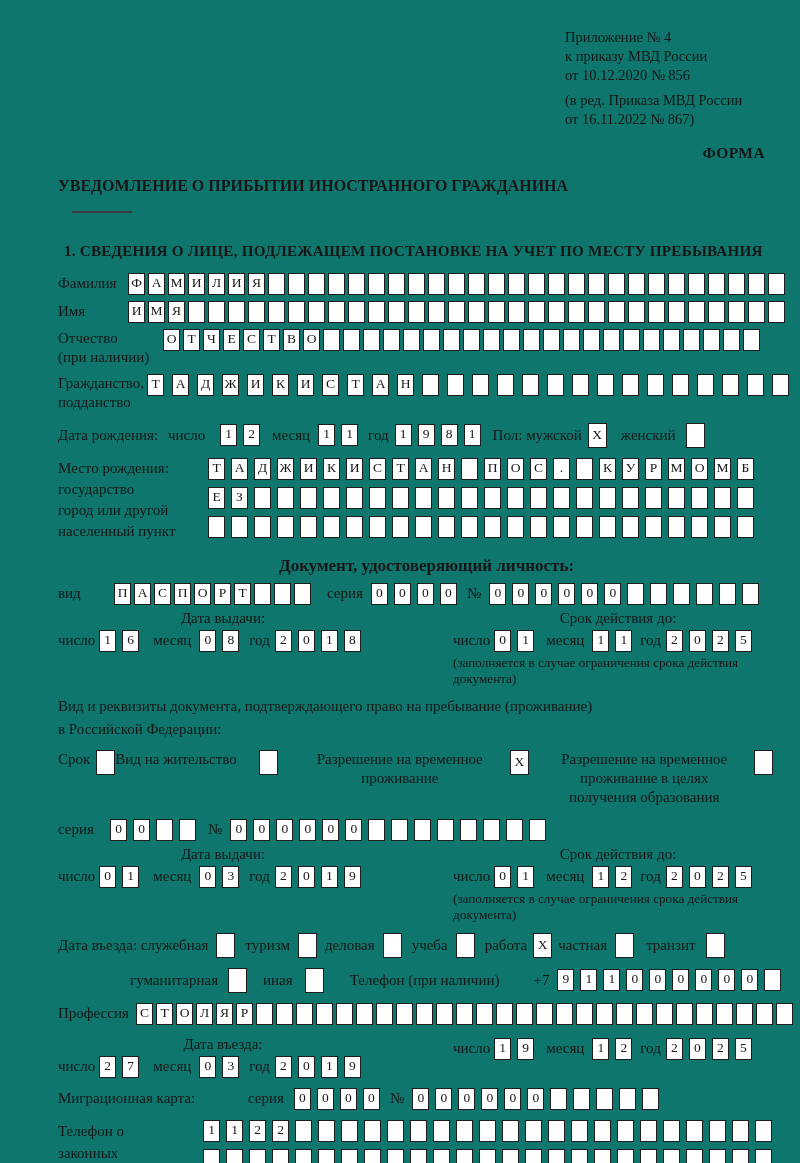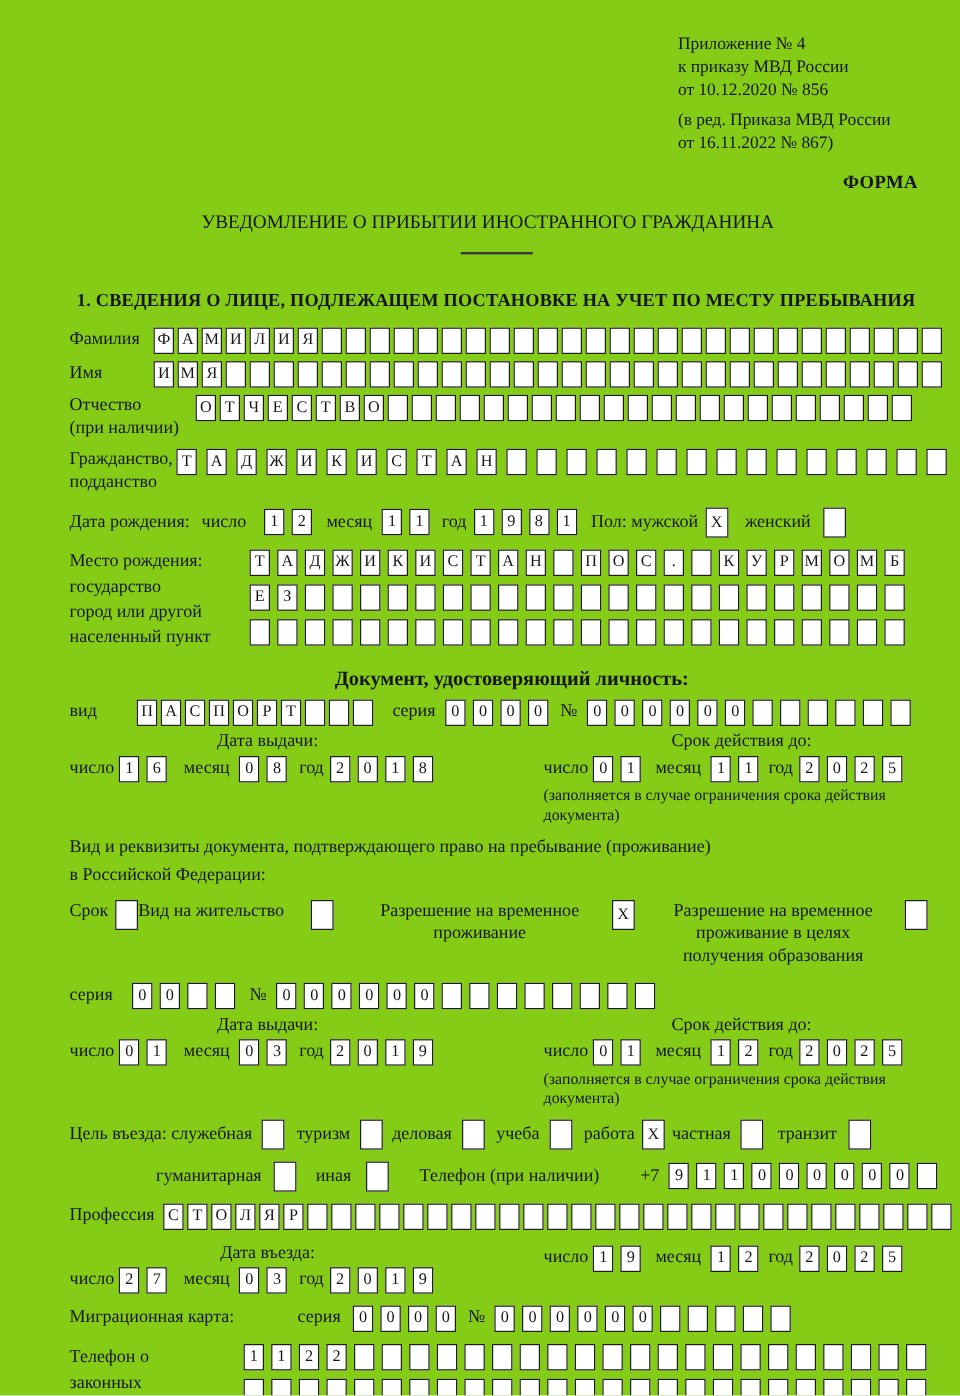--- a/index.html
+++ b/index.html
@@ -1,26 +1,26 @@
 <!DOCTYPE html>
 <html><head>
 <meta charset="utf-8">
 <style>
   html,body{margin:0;padding:0;background:#ffffff;}
   .page{
-    position:relative;width:800px;height:1163px;background:#84cc16;
+    position:relative;width:800px;height:1163px;background:#0f766e;
     box-sizing:border-box;padding:28px 5px 0 58px;overflow:hidden;
     font-family:"Liberation Serif","DejaVu Serif",serif;color:#161616;
     font-size:15px;line-height:1.3;
   }
   .annex{margin-left:507px;width:230px;font-size:14.5px;}
   .annex .l{line-height:19px;}
   .annex .amend{margin-top:6px;}
   .forma{text-align:right;padding-right:30px;font-weight:bold;margin-top:14px;font-size:15.5px;letter-spacing:.4px;}
-  .title{text-align:center;font-weight:normal;font-size:16px;margin-top:12px;line-height:22px;padding-right:40px;}
+  .title{text-align:left;font-weight:bold;font-size:16px;margin-top:12px;line-height:22px;padding-right:40px;}
   .uline{display:inline-block;width:60px;border-bottom:2px solid #3a3a3a;height:13px;margin-left:14px;}
   .sec{font-weight:bold;font-size:15.2px;margin-top:22px;margin-bottom:12px;padding-left:6px;letter-spacing:.2px;}
   .line{display:flex;align-items:center;margin-top:6px;white-space:nowrap;}
   .top{align-items:flex-start;}
   .flabel{flex:0 0 auto;}
   .cells{display:inline-flex;gap:3px;flex:0 0 auto;}
   .g6{gap:6px;} .g8{gap:8px;}
   .cell{box-sizing:border-box;flex:0 0 auto;width:17px;height:22px;border:1.7px solid #1d1d1d;
         text-align:center;line-height:18px;font-size:13.5px;background:#fff;}
   .cb .cell{width:19px;height:25px;line-height:21px;}
@@ -517,21 +517,21 @@
             <span class="cell">0</span>
             <span class="cell">2</span>
             <span class="cell">5</span>
           </span>
       </div>
       <div class="fine" style="margin-top:3px">(заполняется в случае ограничения срока действия документа)</div>
     </div>
   </div>
 
   <div class="line mt10">
-    <span class="flabel">Цель въезда: служебная</span>
+    <span class="flabel">Дата въезда: служебная</span>
     <span class="cells cb" style="margin-left:8px">
         <span class="cell"></span>
       </span>
     <span style="margin-left:10px">туризм</span>
     <span class="cells cb" style="margin-left:8px">
         <span class="cell"></span>
       </span>
     <span style="margin-left:8px">деловая</span>
     <span class="cells cb" style="margin-left:8px">
         <span class="cell"></span>

